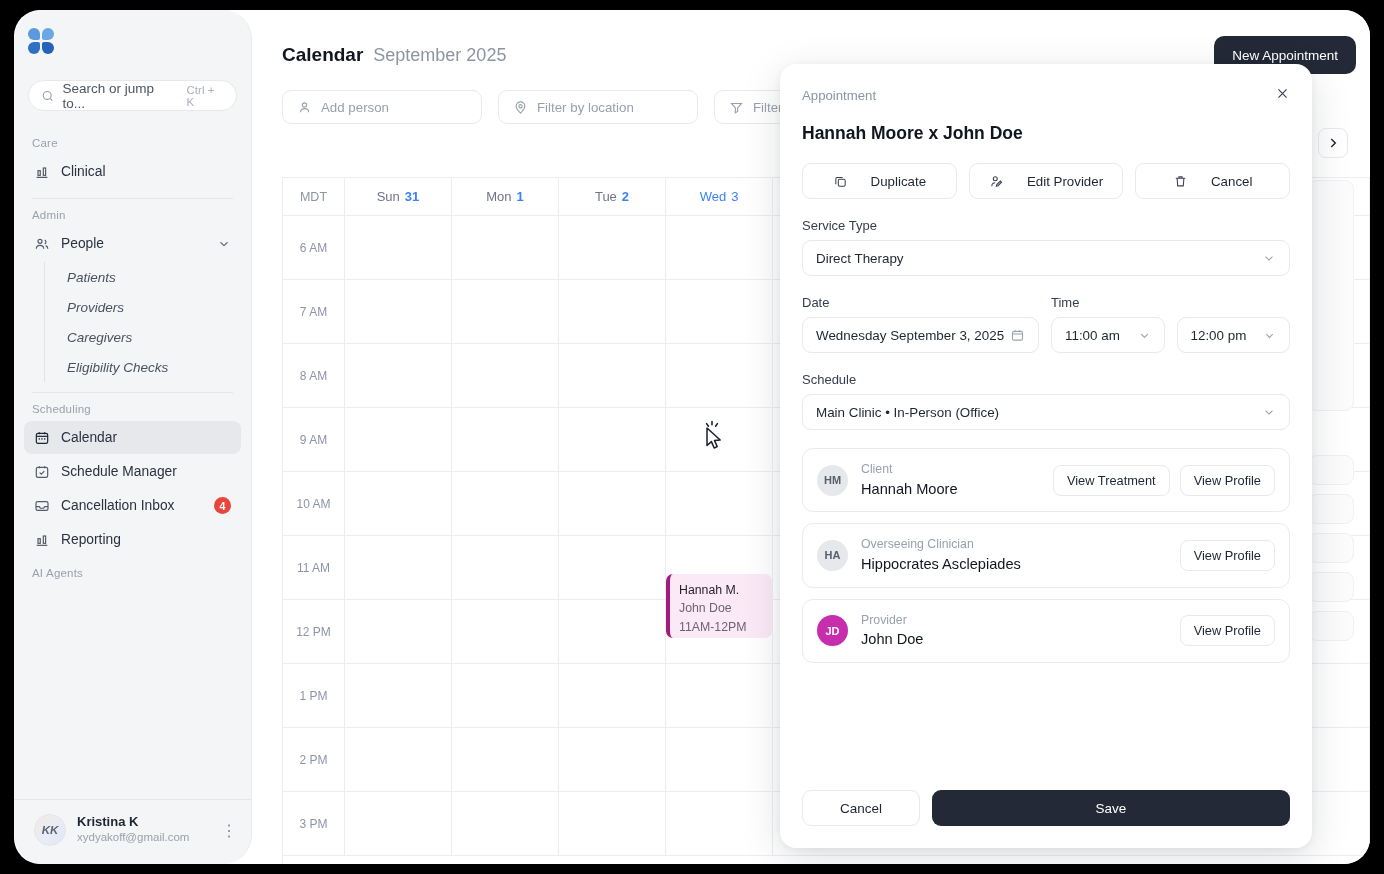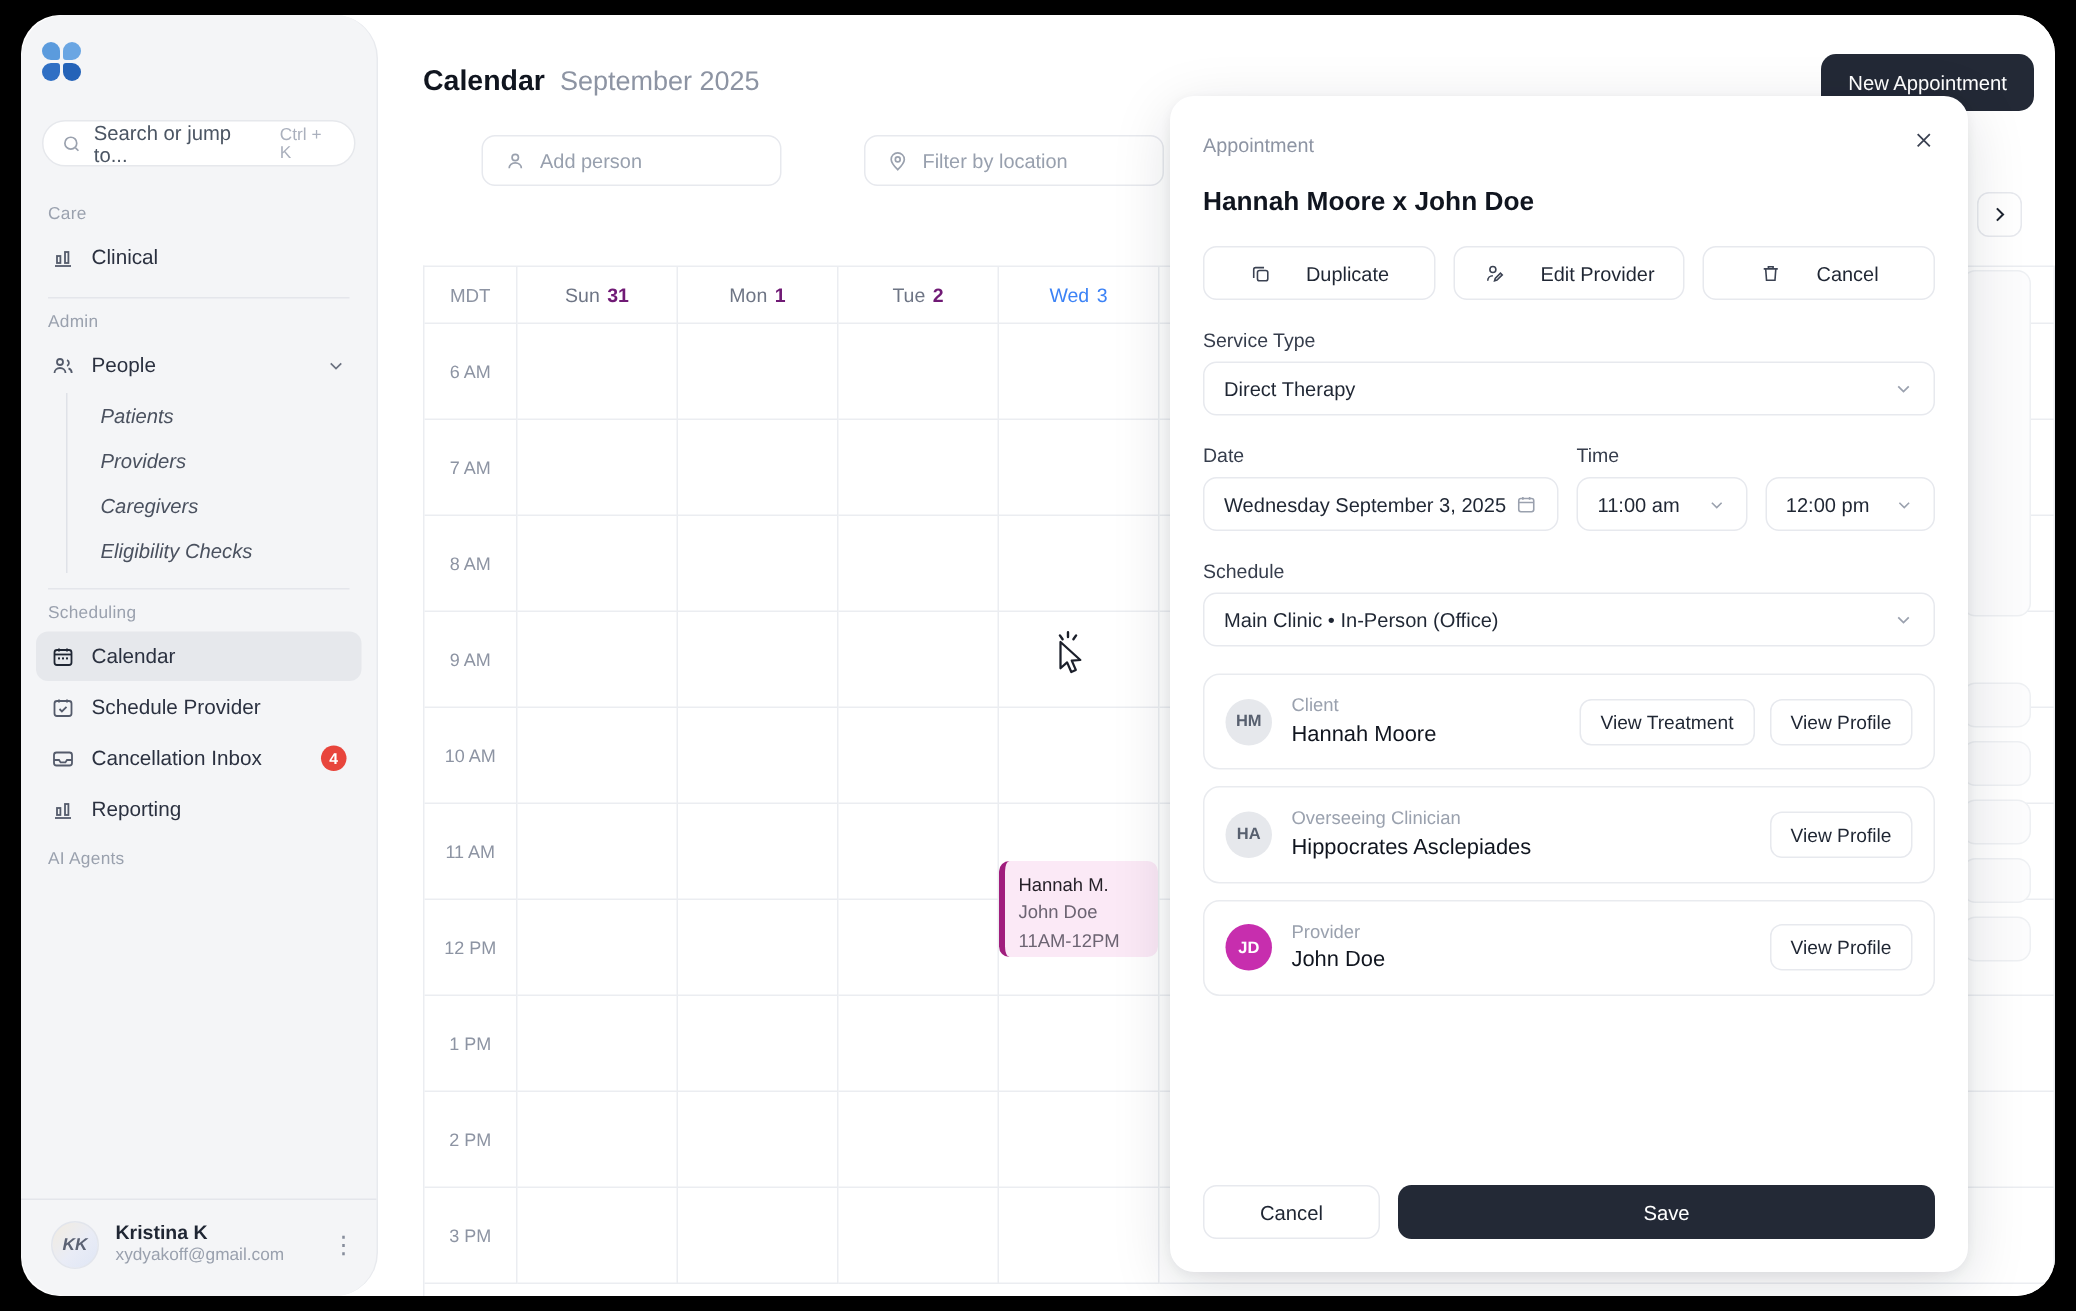--- a/index.html
+++ b/index.html
@@ -104,38 +104,38 @@
   .page-title { font-size: 19px; color: #10151f; font-weight: bold; }
   .page-sub { font-size: 18px; color: #8d94a3; }
 
   .filter-bar {
     display: flex; gap: 16px; padding: 24px 0 0 30px;
   }
   .filter-chip {
     height: 34px; border: 1px solid #e7e9ee; border-radius: 9px;
     background: #fff;
     display: flex; align-items: center; gap: 9px; padding: 0 14px;
-    font-size: 13.3px; color: #98a0ae; cursor: pointer; white-space: nowrap; margin-left: 39px;
+    font-size: 13.3px; color: #98a0ae; cursor: pointer; white-space: nowrap;
   }
   .fc-1 { width: 200px; }
   .fc-2 { width: 200px; }
   .fc-3 { width: 200px; }
 
   
   .cal {
     position: absolute; left: 30px; top: 167px; right: 0; bottom: 0;
     border-top: 1px solid #ebedf1; border-left: 1px solid #ebedf1;
   }
   .cal-head { display: flex; height: 38px; }
   .cal-head .cell {
     border-right: 1px solid #ebedf1; border-bottom: 1px solid #ebedf1;
     display: flex; align-items: center; justify-content: center;
     font-size: 13px; color: #6e7585; gap: 5px;
   }
-  .cal-head .cell b { color: #701a75; font-weight: bold; }
+  .cal-head .cell b { color: #3b82f6; font-weight: bold; }
   .cal-head .cell.today, .cal-head .cell.today b { color: #3b82f6; font-weight: normal; }
   .cal-head .cell.tz { color: #8d94a3; font-size: 12.5px; }
   .col-tz { flex: 0 0 62px; }
   .col-day { flex: 0 0 107px; }
   .cal-body { position: relative; }
   .cal-row { display: flex; height: 64px; }
   .cal-row .cell {
     border-right: 1px solid #ebedf1; border-bottom: 1px solid #ebedf1;
   }
   .cal-row .cell.tz {
@@ -324,21 +324,21 @@
         </svg>
         <span>Calendar</span>
       </div>
 
       <div class="nav-item">
         <svg width="16" height="16" viewBox="0 0 24 24" fill="none" stroke="#545b6b" stroke-width="1.8">
           <rect x="3.5" y="5" width="17" height="15" rx="2.5"></rect>
           <path d="M8 3.4v3M16 3.4v3"></path>
             <path d="M8.5 13l2.4 2.4 4.6-4.6"></path>
         </svg>
-        <span>Schedule Provider</span>
+        <span>Schedule Manager</span>
       </div>
 
       <div class="nav-item">
         <svg width="16" height="16" viewBox="0 0 24 24" fill="none" stroke="#545b6b" stroke-width="1.8">
           <rect x="3" y="5.5" width="18" height="13" rx="2.5"></rect>
           <path d="M3 13h5l1.6 2.4h4.8L16 13h5"></path>
         </svg>
         <span>Cancellation Inbox</span>
         <span class="badge">4</span>
       </div>

